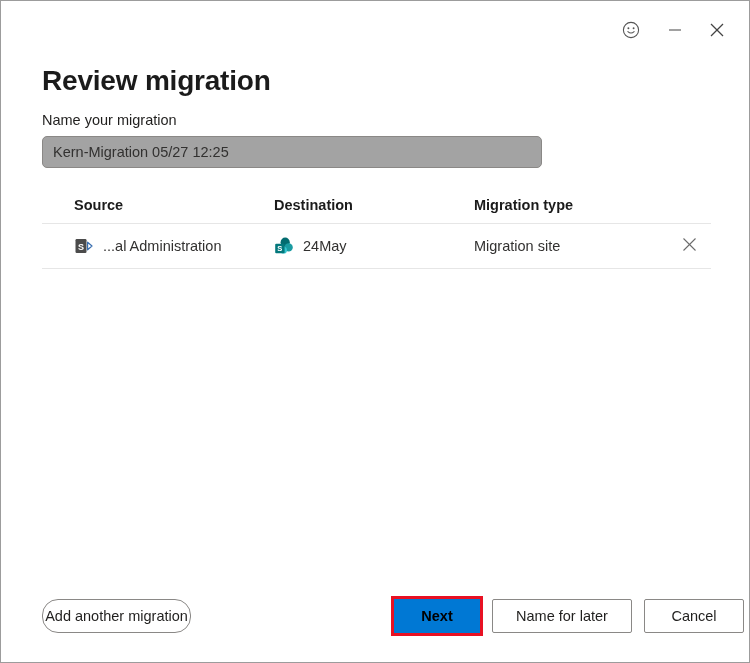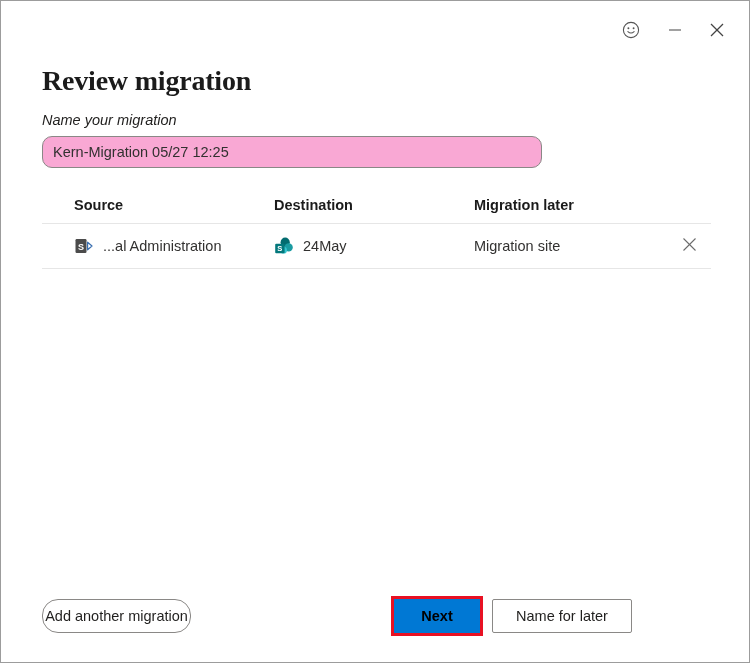--- a/index.html
+++ b/index.html
@@ -53,40 +53,38 @@
   
   #page-title {
     position: absolute;
     left: 41px;
     top: 64px;
     font-size: 28px;
     font-weight: bold;
     color: #1b1b1b;
     letter-spacing: -0.2px;
     white-space: nowrap;
-    font-family: Liberation Serif, serif;
   }
   #name-label {
     position: absolute;
     left: 41px;
     top: 111px;
     font-size: 14.5px;
     color: #201f1e;
-    font-style: italic;
   }
   #migration-name-input {
     position: absolute;
     left: 41px;
     top: 135px;
     width: 500px;
     height: 32px;
     box-sizing: border-box;
     border: 1px solid #8a8886;
-    border-radius: 10px;
-    background: #f9a8d4;
+    border-radius: 5px;
+    background: #a3a3a3;
     font-family: "Liberation Sans", sans-serif;
     font-size: 14.5px;
     color: #323130;
     padding: 4px 10px;
     outline: none;
   }
 
   
   #migration-table {
     position: absolute;
@@ -245,21 +243,21 @@
 
   <div id="page-title">Review migration</div>
 
   <div id="name-label">Name your migration</div>
   <input id="migration-name-input" type="text" value="Kern-Migration 05/27 12:25" style="">
 
   <div id="migration-table">
     <div class="table-header-row">
       <div class="cell col-source">Source</div>
       <div class="cell col-dest">Destination</div>
-      <div class="cell col-type">Migration later</div>
+      <div class="cell col-type">Migration type</div>
       <div class="cell col-action"></div>
     </div>
     <div class="divider"></div>
 
     <div class="table-row">
       <div class="cell col-source">
         <span class="row-icon">
           <svg width="20" height="20" viewBox="0 0 20 20">
             <rect x="1.5" y="3" width="11" height="14" rx="1.2" fill="#4b4b4b"></rect>
             <text x="7" y="13.6" font-family="Liberation Sans, sans-serif" font-size="9" font-weight="bold" fill="#ffffff" text-anchor="middle">S</text>
@@ -300,15 +298,16 @@
 
   <div id="footer">
     <button class="btn" id="add-another-migration-button">Add another migration</button>
 
     <div id="next-button-wrapper">
       <button id="next-button">Next</button>
     </div>
 
     <button class="btn" id="save-for-later-button">Name for later</button>
 
+    <button class="btn" id="cancel-button">Cancel</button>
   </div>
 
 </div>
 
 </body></html>

